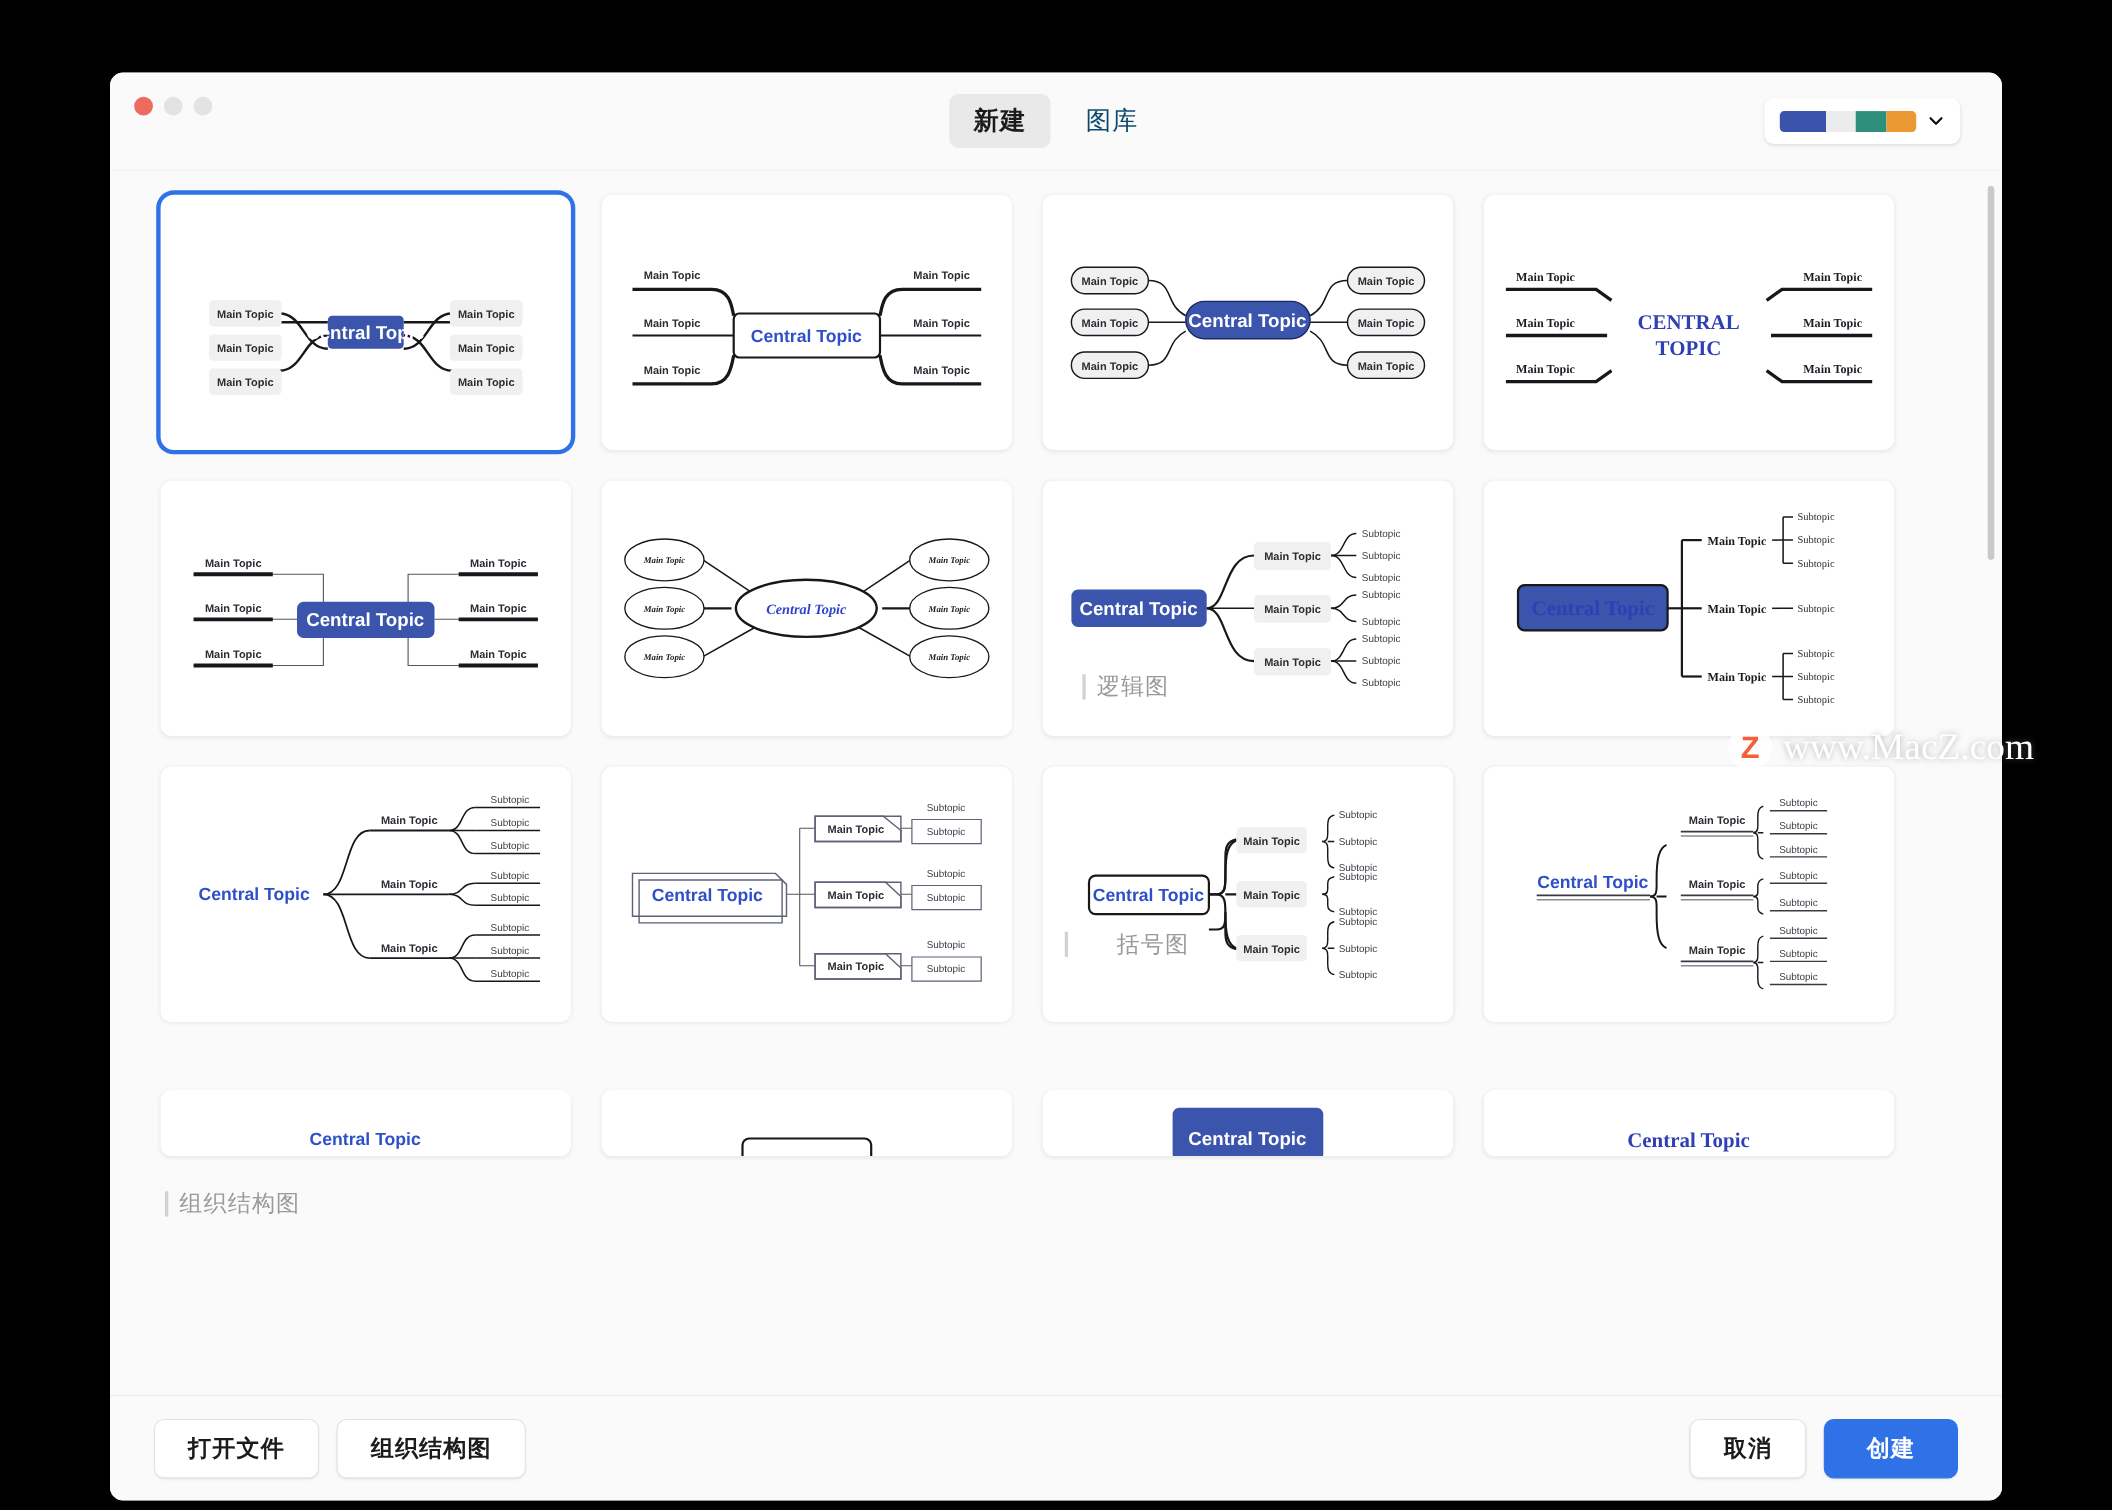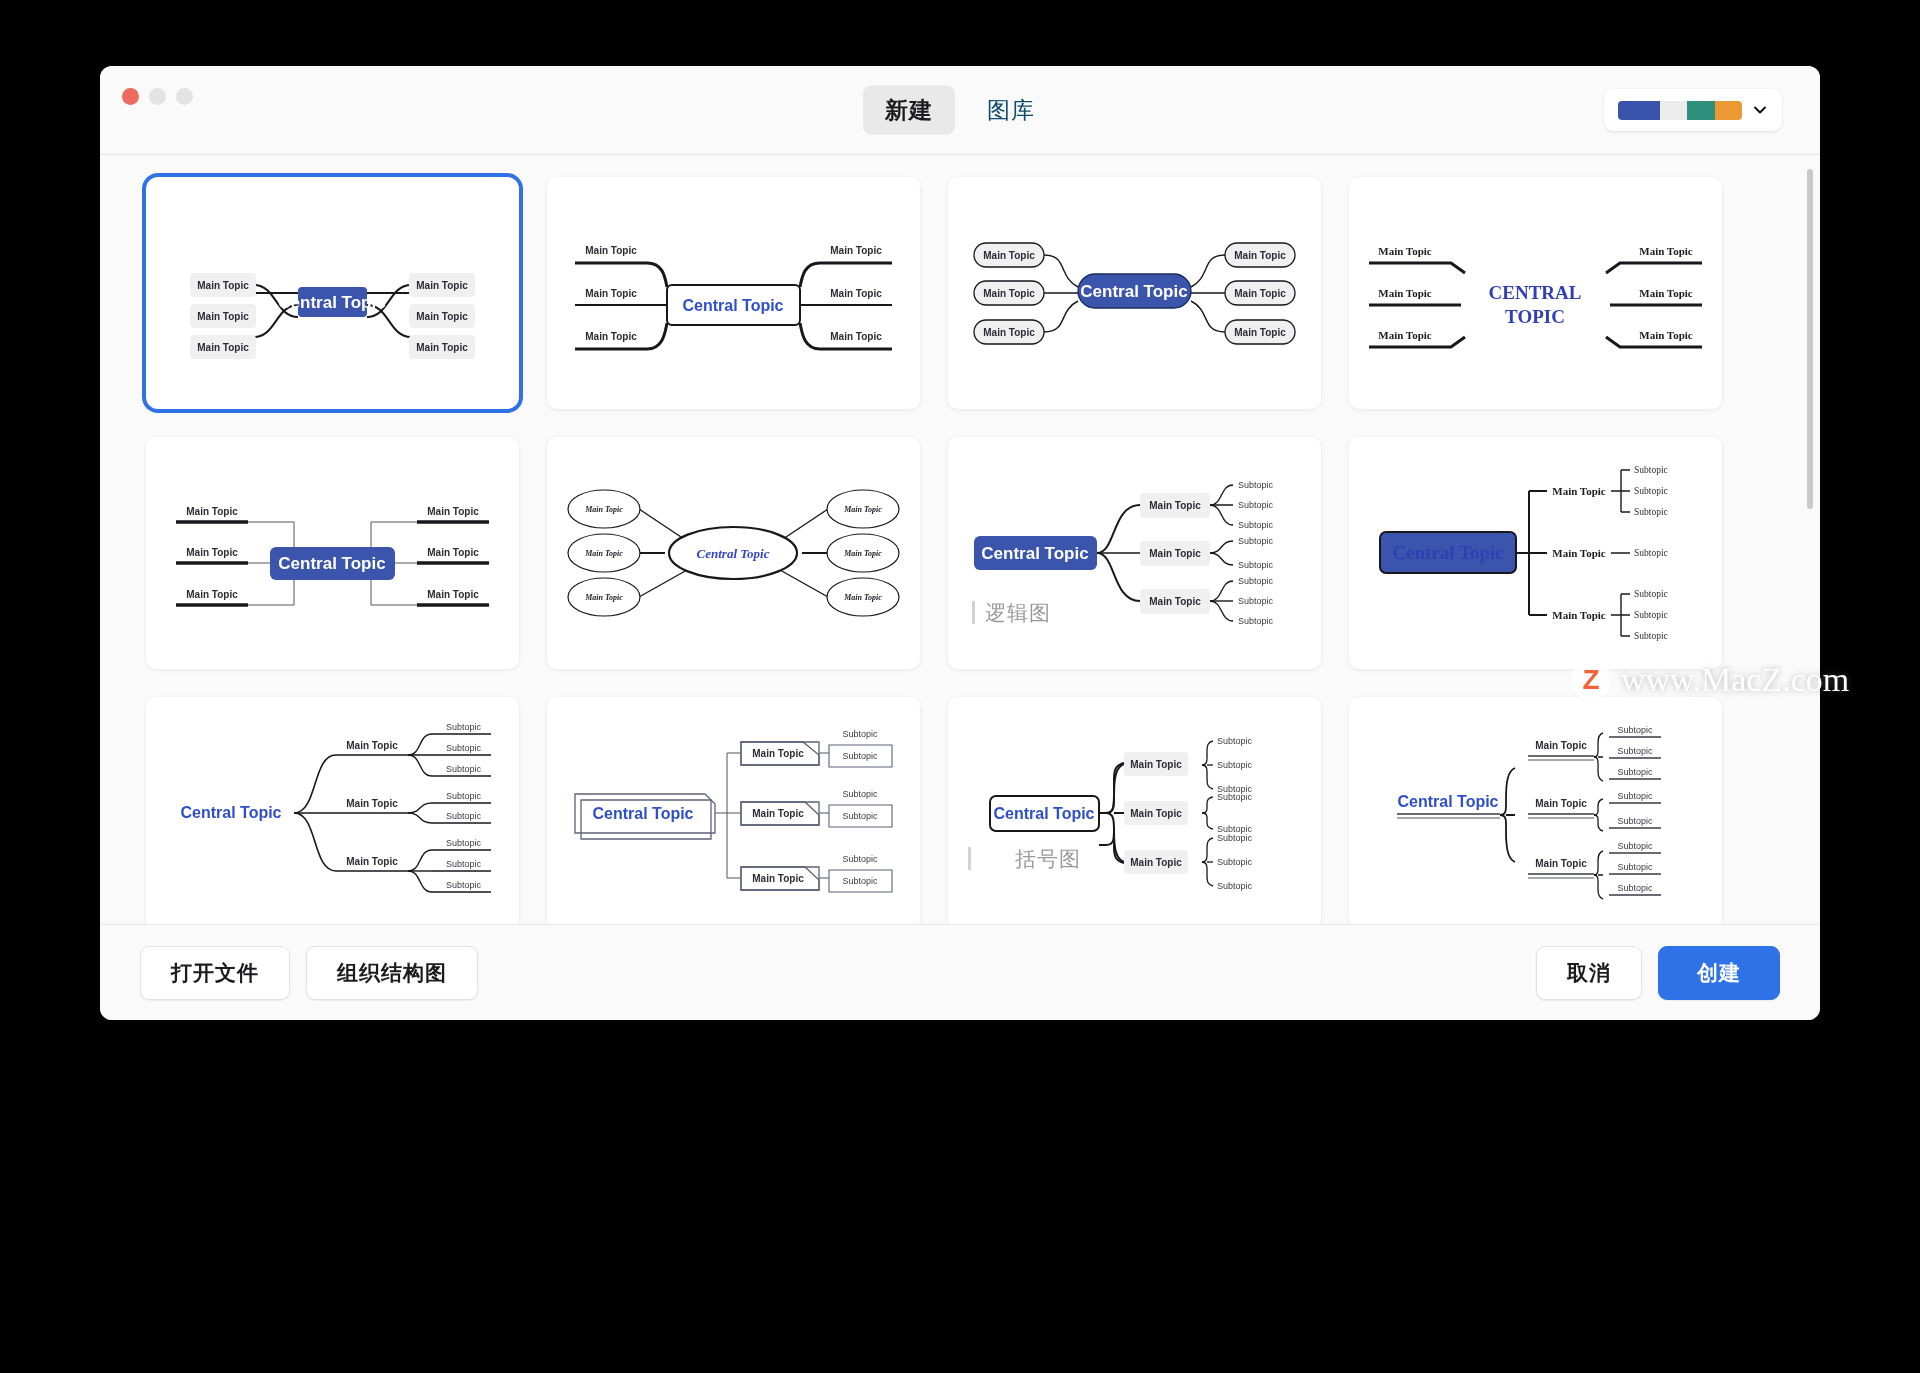--- a/index.html
+++ b/index.html
@@ -6,21 +6,21 @@
   html, body {
     margin: 0; padding: 0;
     width: 1920px; height: 1373px;
     background: #000;
     font-family: "Liberation Sans", "DejaVu Sans", sans-serif;
     overflow: hidden;
   }
   .window {
     position: absolute;
     left: 100px; top: 66px;
-    width: 1720px; height: 954px;
+    width: 1720px; height: 1298px;
     background: #fafafa;
     border-radius: 12px;
     overflow: hidden;
     display: flex;
     flex-direction: column;
   }
   
   .titlebar {
     height: 88px;
     background: #fafafa;
@@ -586,21 +586,21 @@
             <text class="t-sub" x="286" y="102" text-anchor="middle">Subtopic</text>
             <text class="t-sub" x="286" y="127" text-anchor="middle">Subtopic</text>
             <text class="t-sub" x="286" y="152" text-anchor="middle">Subtopic</text>
             <text class="t-sub" x="286" y="173" text-anchor="middle">Subtopic</text>
             <text class="t-sub" x="286" y="194" text-anchor="middle">Subtopic</text>
           </svg>
         </div>
       </div>
 
       <div class="section-title" style="position:absolute; left:50px; top:928px; margin:0;">组织结构图</div>
-      <div class="section-title" style="position:absolute; left:868px; top:442px; margin:4px;">逻辑图</div>
+      <div class="section-title" style="position:absolute; left:868px; top:442px; margin:16px;">逻辑图</div>
       <div class="section-title" style="position:absolute; left:868px; top:692px; margin:0;padding-left:44px;">括号图</div>
 
       <div class="grid" style="margin-top:62px;">
         <div class="card" style="height:60px;">
           <svg viewBox="0 0 373 60">
             <text class="t-central-b" x="186" y="50" text-anchor="middle">Central Topic</text>
           </svg>
         </div>
         <div class="card" style="height:60px;">
           <svg viewBox="0 0 373 60">

